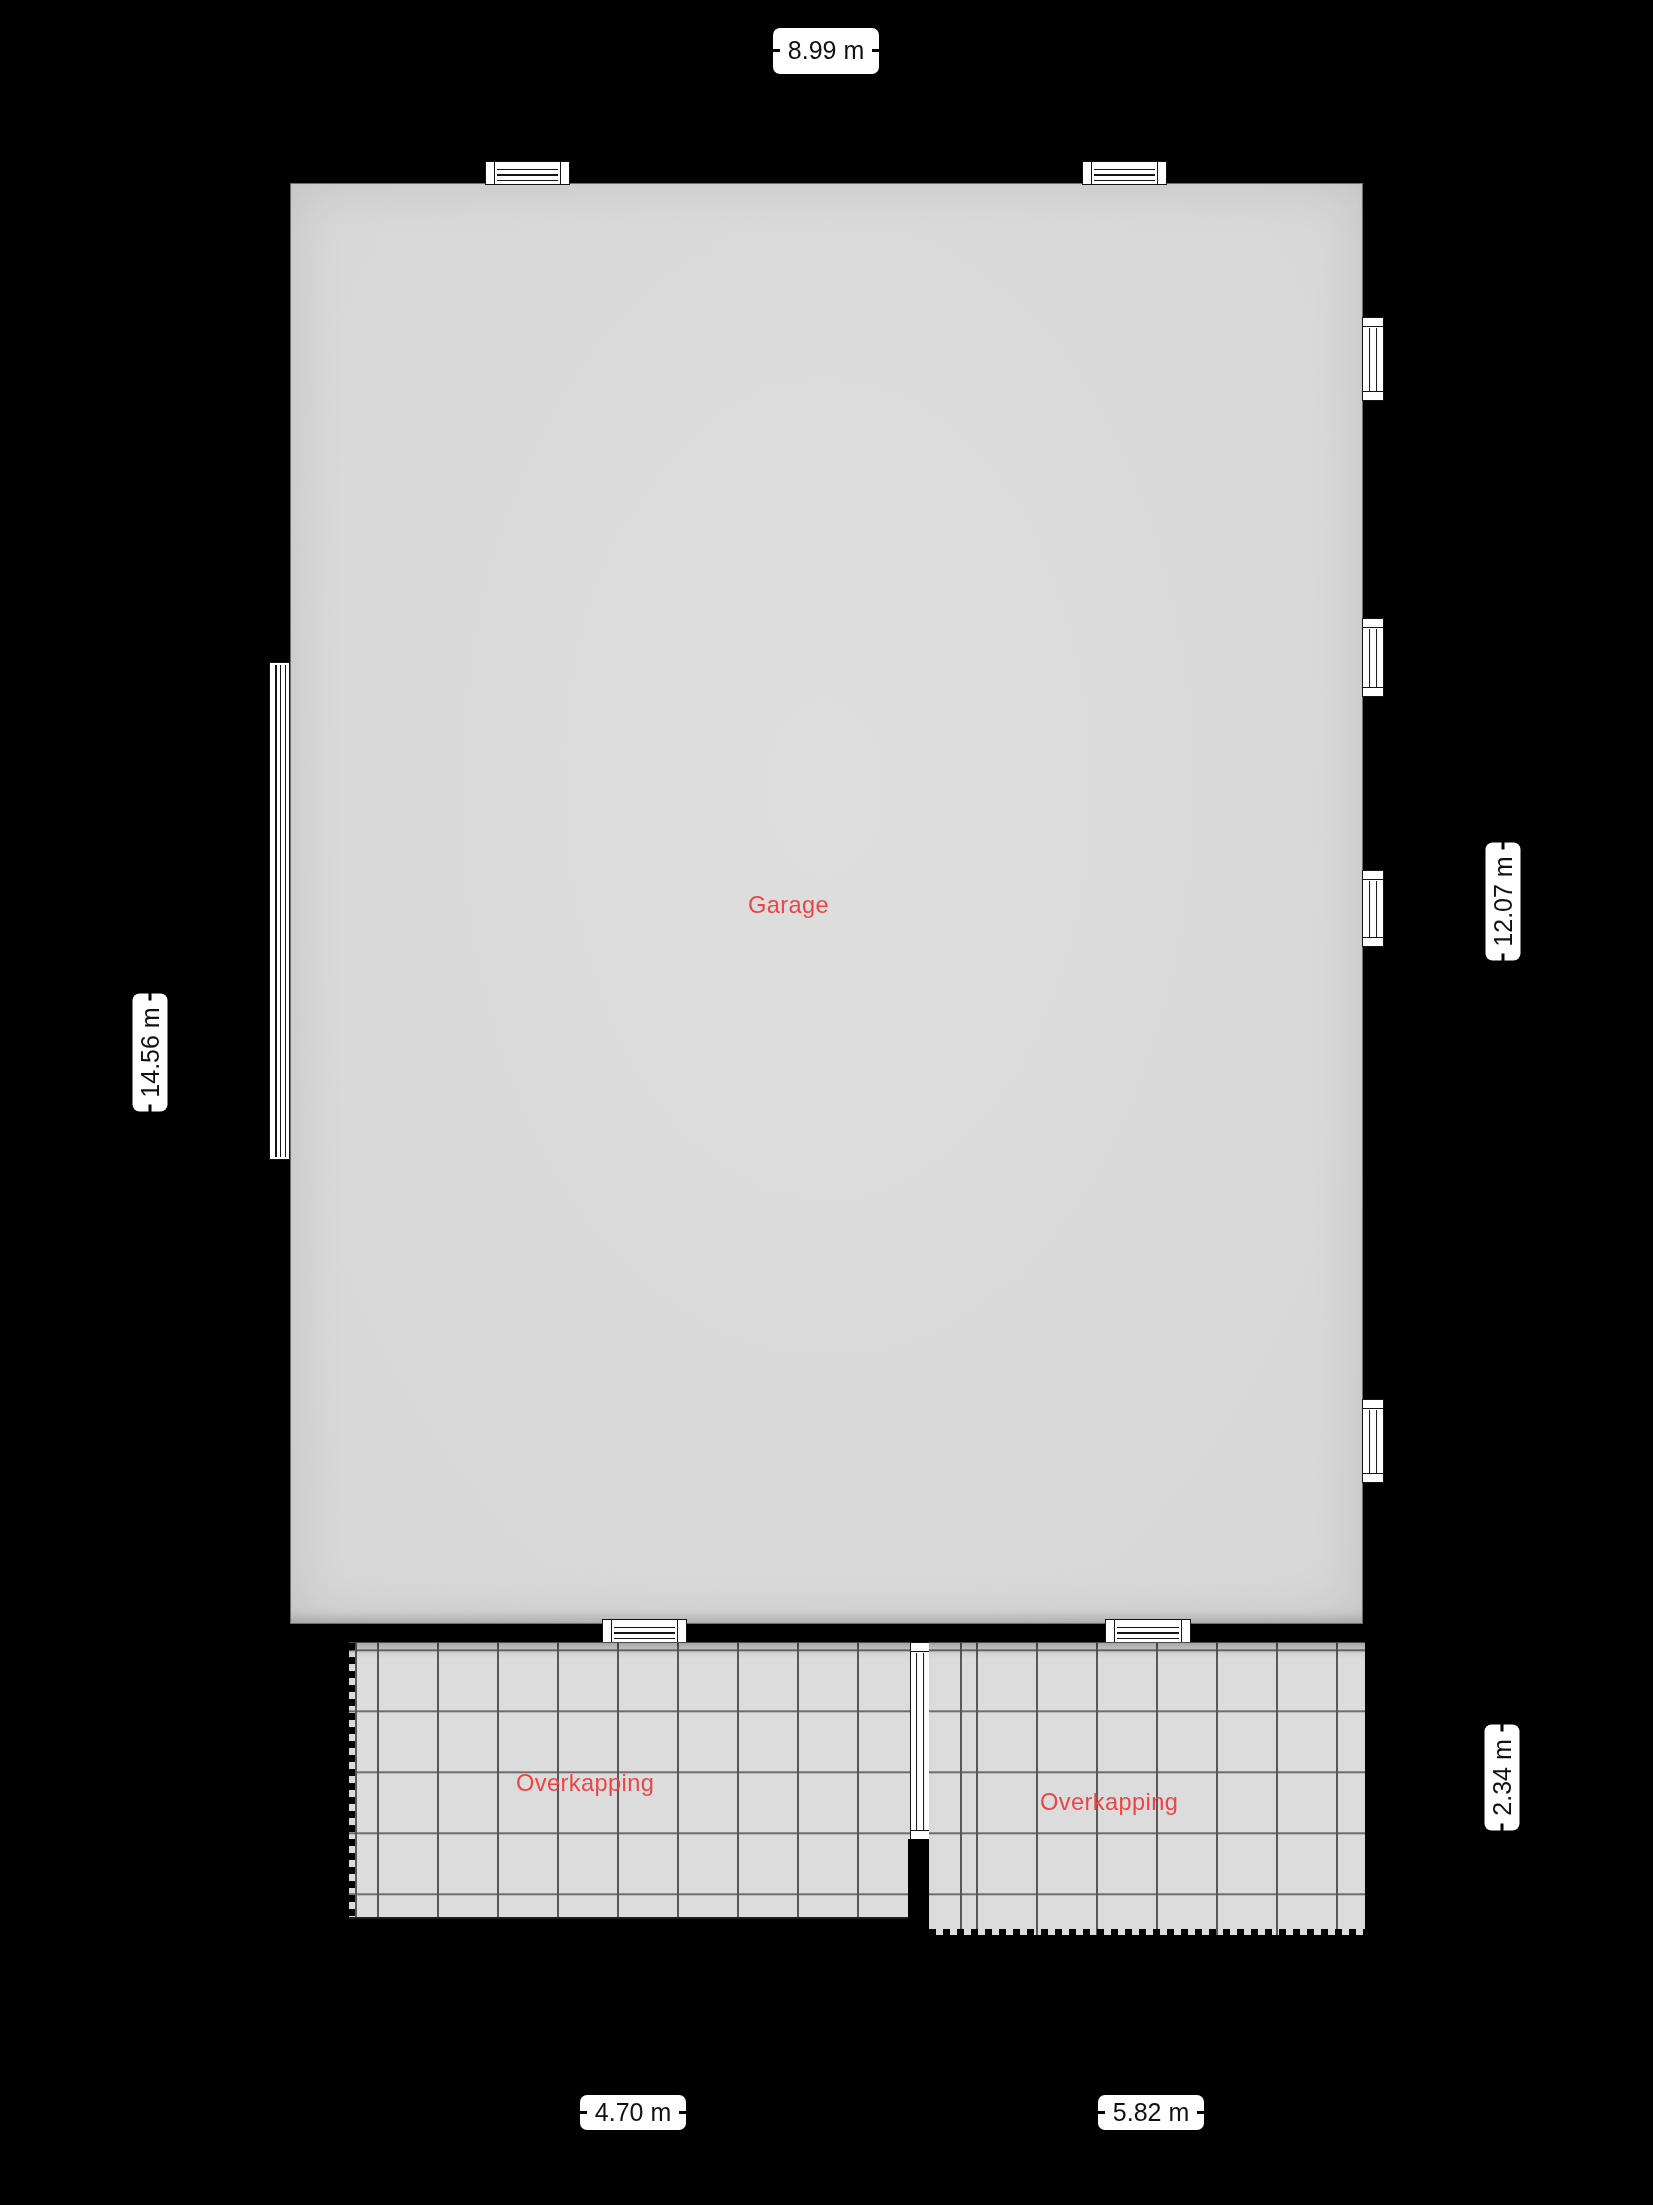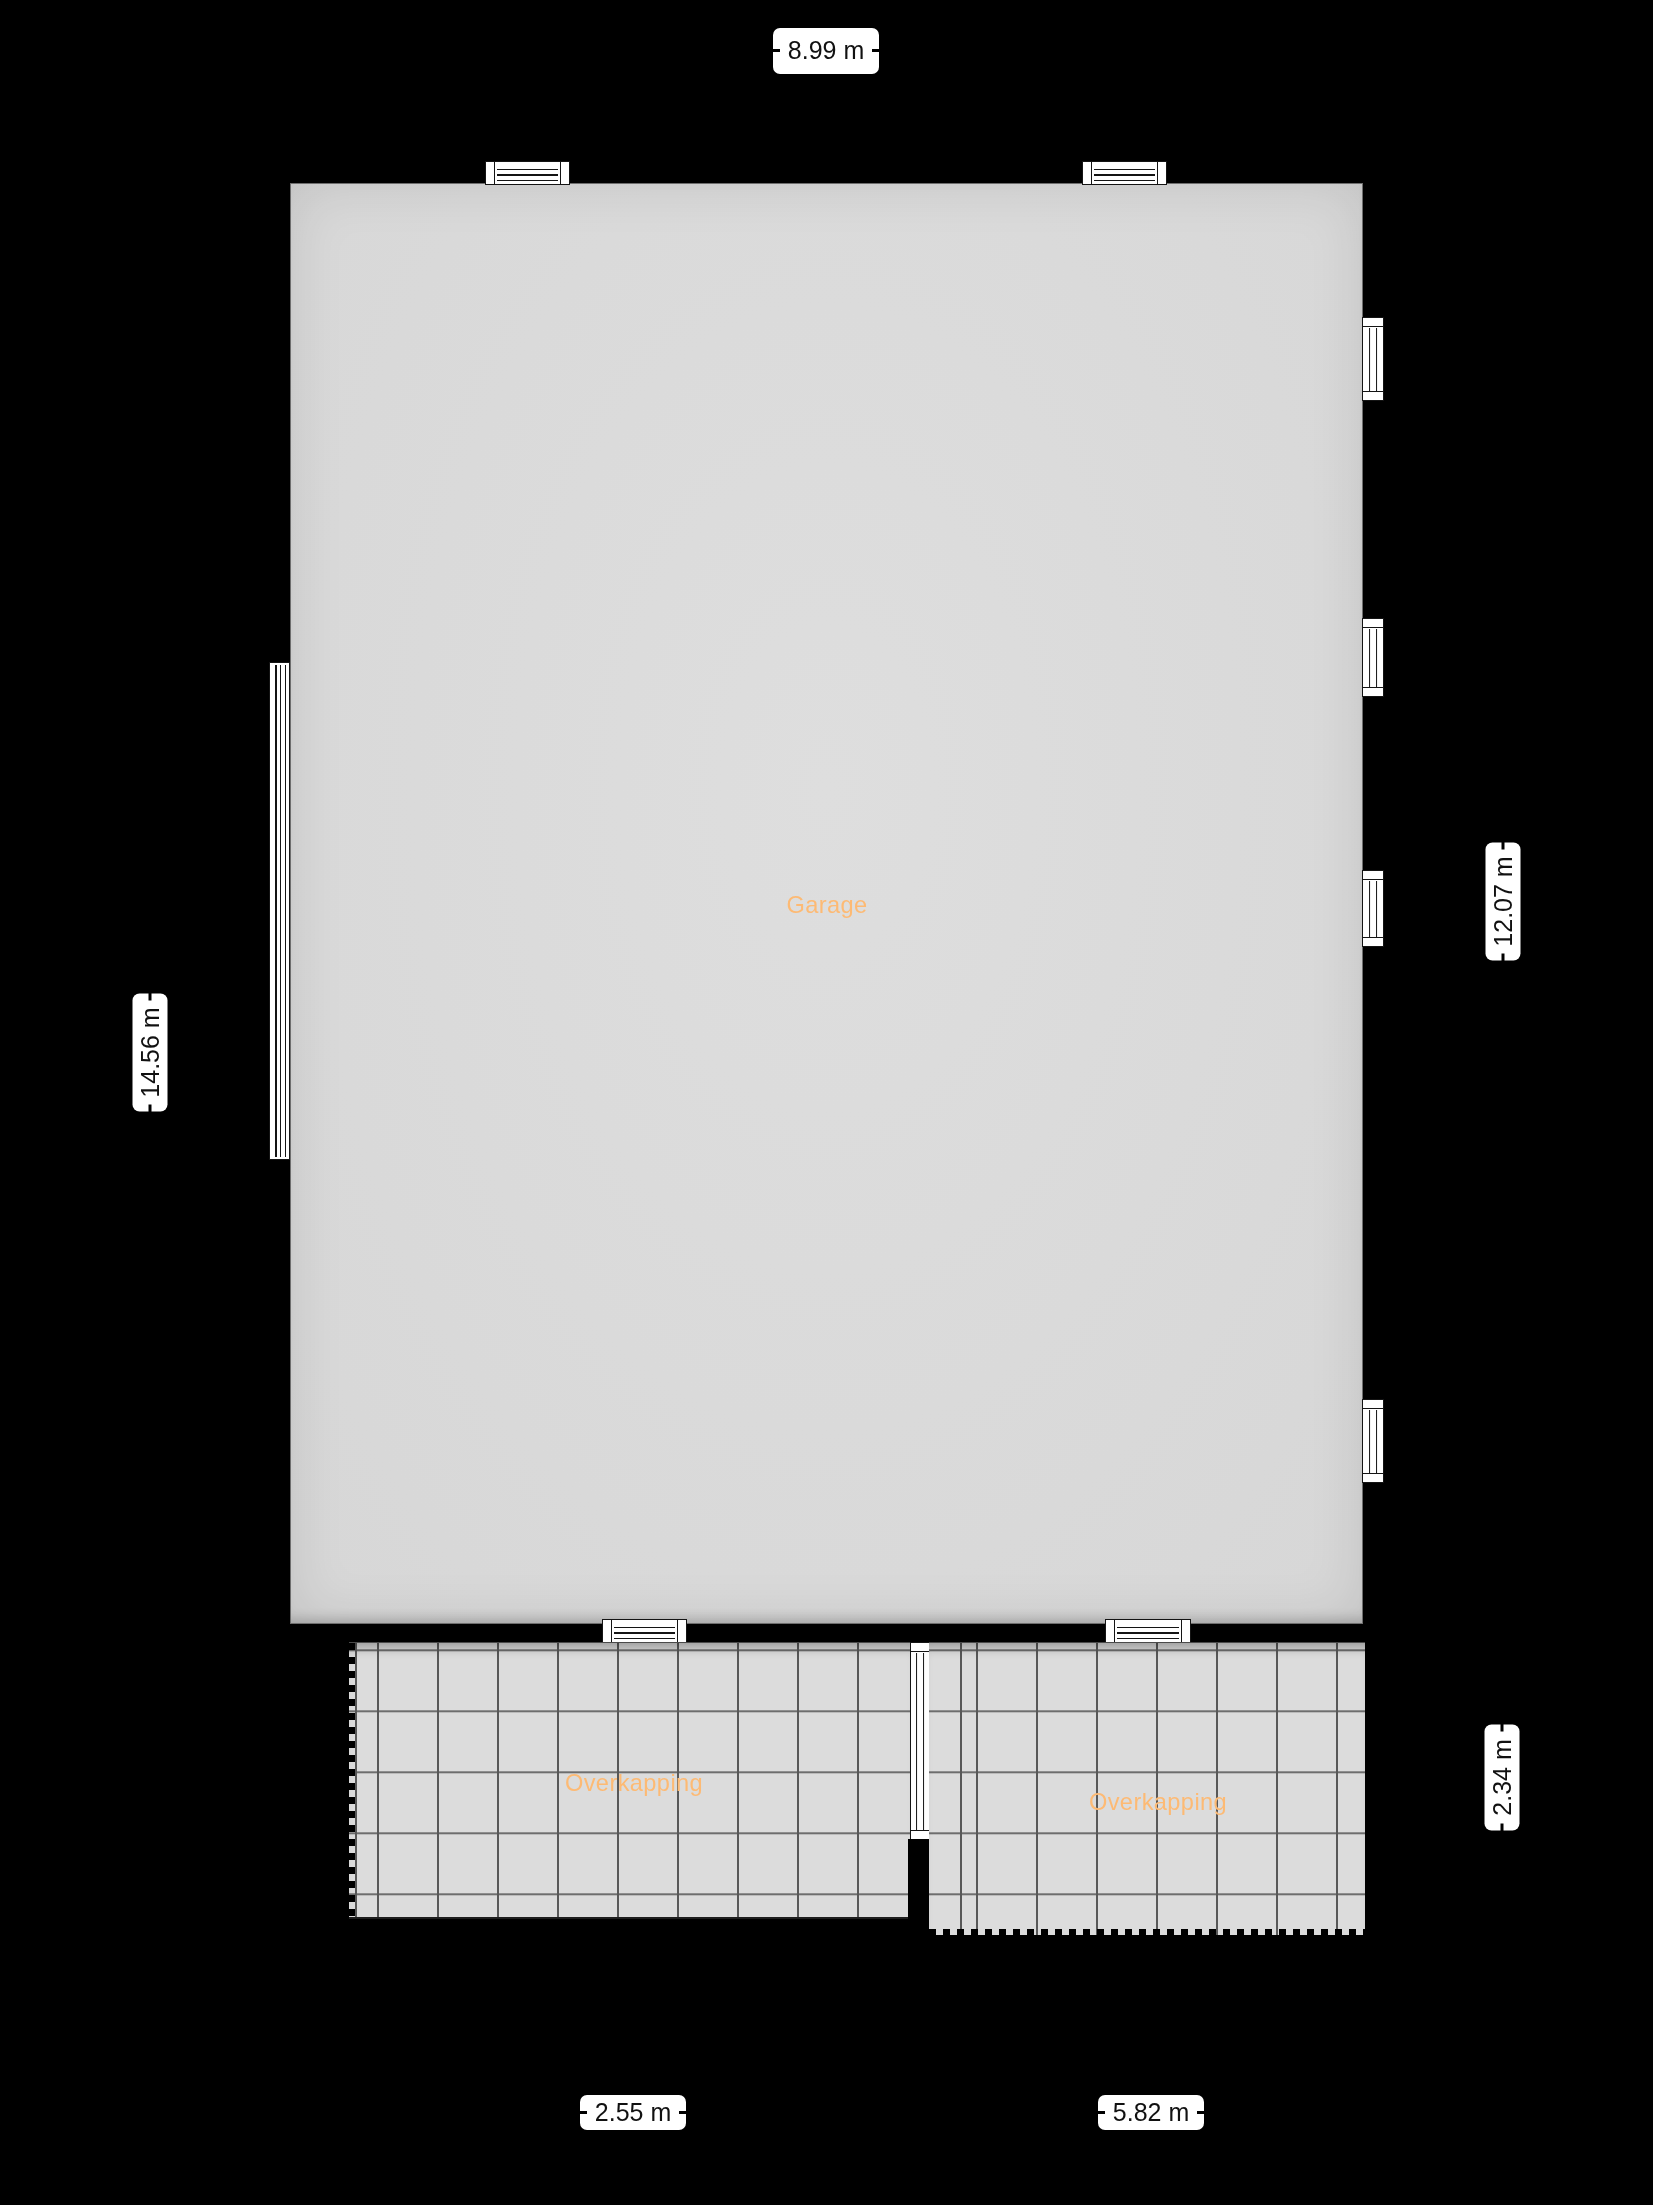--- a/index.html
+++ b/index.html
@@ -14,23 +14,22 @@
   .garage{
     position:absolute;
     left:290px;top:183px;width:1073px;height:1441px;
     background:radial-gradient(ellipse at 50% 42%, #dedede 0%, #d7d7d7 95%);
     border:1.6px solid #6e6e6e;
     box-sizing:border-box;
     box-shadow:inset 0 0 55px rgba(0,0,0,0.10), inset 0 -12.6px 11px -7.9px rgba(0,0,0,0.18);
   }
   .room-label{
     position:absolute;
-    color:#fdba74;
+    color:#ef4444;
     font-size:23.6px;
-    text-align:center;
     letter-spacing:0.4px;
   }
   .overkapping{
     position:absolute;
     background-color:#dcdcdc;
     background-image:
       repeating-linear-gradient(to right, #585858 0 1.6px, transparent 1.6px 60px),
       repeating-linear-gradient(to bottom, #6e6e6e 0 1.6px, transparent 1.6px 61px);
     border-top:1.6px solid #4a4a4a;
     box-sizing:border-box;
@@ -173,18 +172,18 @@
   <div class="room-label" style="left:1040px;top:1789px;width:236px;">Overkapping</div>
 
   <div class="pill" style="left:773px;top:27.6px;width:106px;height:46px;">8.99 m</div>
 
   <div class="pill v" style="left:91px;top:1035px;width:118px;height:35px;">14.56 m</div>
 
   <div class="pill v" style="left:1444px;top:884px;width:118px;height:35px;">12.07 m</div>
 
   <div class="pill v" style="left:1449px;top:1760px;width:106px;height:35px;">2.34 m</div>
 
-  <div class="pill" style="left:580px;top:2095px;width:106px;height:35px;">2.55 m</div>
+  <div class="pill" style="left:580px;top:2095px;width:106px;height:35px;">4.70 m</div>
 
   <div class="pill" style="left:1098px;top:2095px;width:106px;height:35px;">5.82 m</div>
 
 </div>
 
 
 </body></html>

